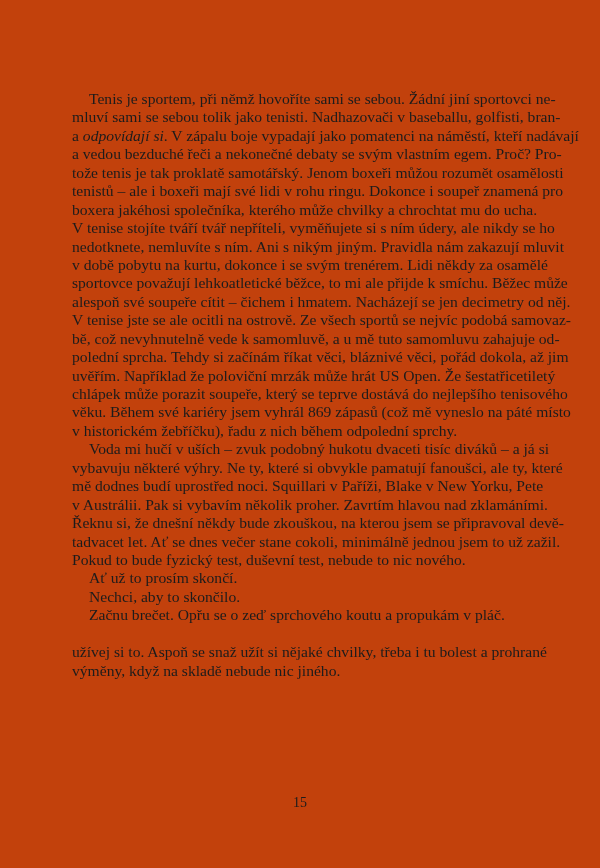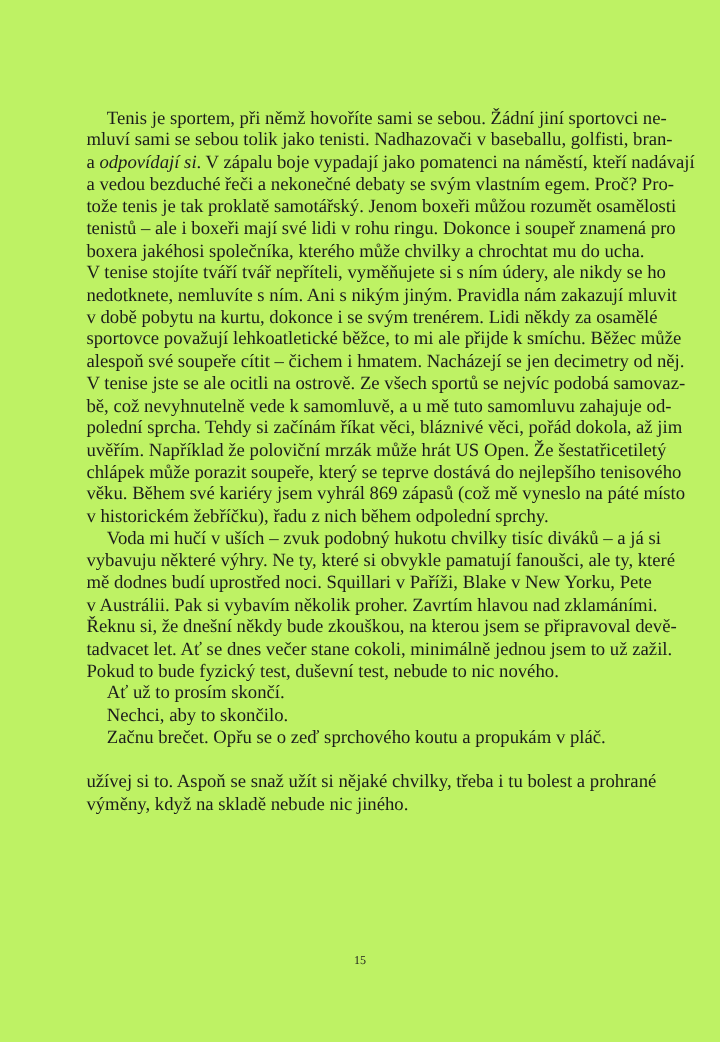--- a/index.html
+++ b/index.html
@@ -12,21 +12,21 @@
     height: 868px;
     position: relative;
     overflow: hidden;
     font-family: "DejaVu Serif", "Liberation Serif", serif;
   }
   .page {
     position: absolute;
     left: 0; top: 0;
     width: 600px;
     height: 868px;
-    background: #bef264;
+    background: #c2410c;
   }
   .text-block {
     position: absolute;
     left: 72px;
     top: 90px;
     width: 462px;
     color: #1c1c1c;
     font-family: "Liberation Serif", "DejaVu Serif", serif;
     font-size: 15.6px;
     line-height: 18.45px;
@@ -48,21 +48,21 @@
     display: block;
     height: 18.45px;
   }
   .page-number {
     position: absolute;
     left: 0;
     width: 600px;
     top: 795px;
     text-align: center;
     font-family: "Liberation Serif", "DejaVu Serif", serif;
-    font-size: 10px;
+    font-size: 14px;
     color: #1c1c1c;
   }
   em { font-style: italic; }
 </style>
 </head>
 <body>
 
 <div class="page">
   <div class="text-block">
 
@@ -82,21 +82,21 @@
       <span class="line">V tenise jste se ale ocitli na ostrově. Ze všech sportů se nejvíc podobá samovaz-</span>
       <span class="line">bě, což nevyhnutelně vede k samomluvě, a u mě tuto samomluvu zahajuje od-</span>
       <span class="line">polední sprcha. Tehdy si začínám říkat věci, bláznivé věci, pořád dokola, až jim</span>
       <span class="line">uvěřím. Například že poloviční mrzák může hrát US Open. Že šestatřicetiletý</span>
       <span class="line">chlápek může porazit soupeře, který se teprve dostává do nejlepšího tenisového</span>
       <span class="line">věku. Během své kariéry jsem vyhrál 869 zápasů (což mě vyneslo na páté místo</span>
       <span class="line last">v historickém žebříčku), řadu z nich během odpolední sprchy.</span>
     </div>
 
     <div>
-      <span class="line indent">Voda mi hučí v uších – zvuk podobný hukotu chvilky tisíc diváků – a já si</span>
+      <span class="line indent">Voda mi hučí v uších – zvuk podobný hukotu dvaceti tisíc diváků – a já si</span>
       <span class="line">vybavuju některé výhry. Ne ty, které si obvykle pamatují fanoušci, ale ty, které</span>
       <span class="line">mě dodnes budí uprostřed noci. Squillari v Paříži, Blake v New Yorku, Pete</span>
       <span class="line">v Austrálii. Pak si vybavím několik proher. Zavrtím hlavou nad zklamáními.</span>
       <span class="line">Řeknu si, že dnešní někdy bude zkouškou, na kterou jsem se připravoval devě-</span>
       <span class="line">tadvacet let. Ať se dnes večer stane cokoli, minimálně jednou jsem to už zažil.</span>
       <span class="line last">Pokud to bude fyzický test, duševní test, nebude to nic nového.</span>
     </div>
 
     <div>
       <span class="line indent last">Ať už to prosím skončí.</span>

